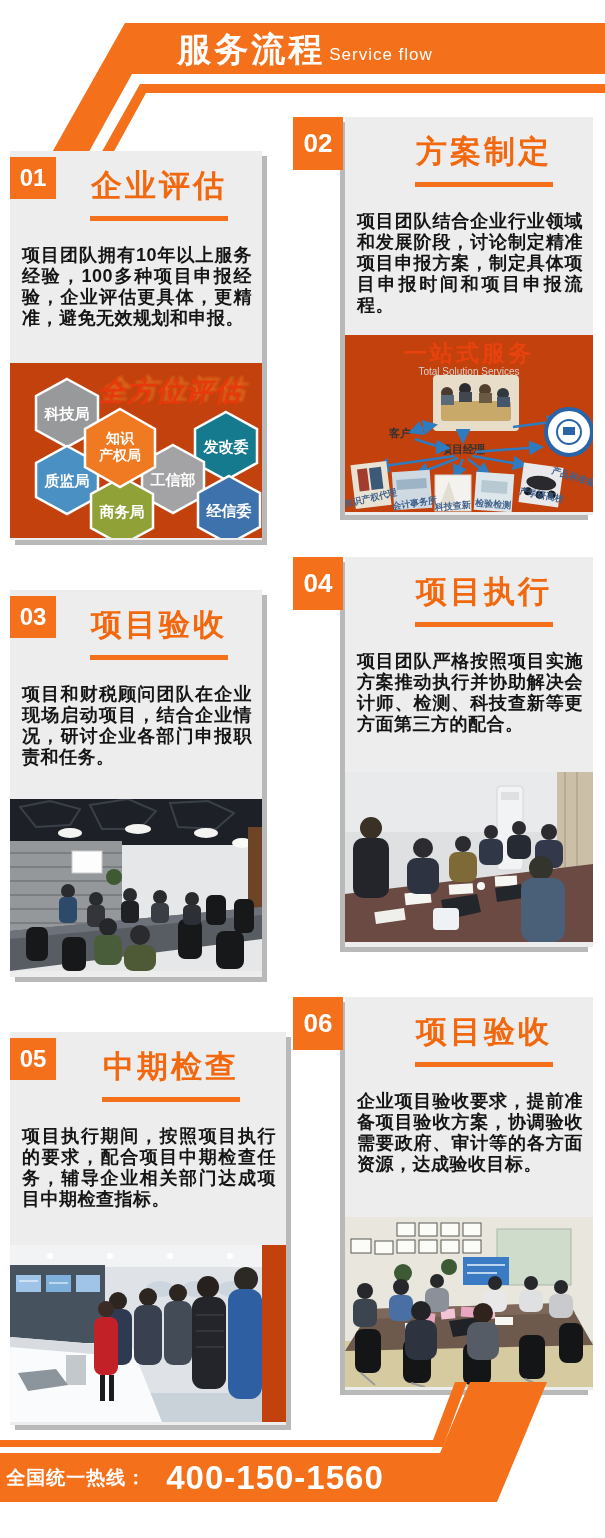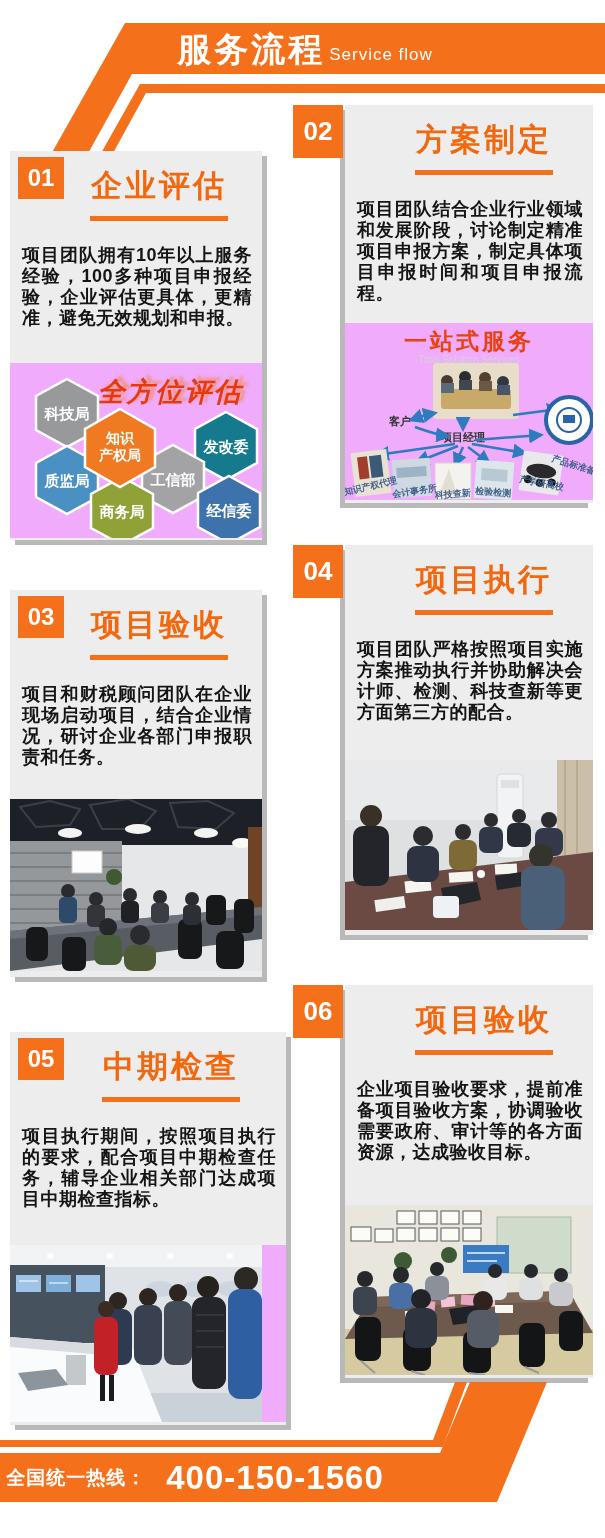--- a/index.html
+++ b/index.html
@@ -20,40 +20,40 @@
     position:absolute;top:1454px;left:0;width:390px;height:48px;
     display:flex;align-items:center;justify-content:center;gap:20px;color:#fff;
   }
   .footer-text .lbl{font-size:19px;font-weight:bold;letter-spacing:1px;}
   .footer-text .num{font-size:33px;font-weight:bold;letter-spacing:1px;}
   
   .card{
     position:absolute;background:#ededed;
   }
   .card.left-col{box-shadow:5px 5px 0 0 #b9b9b9;}
-  .card.right-col{box-shadow:-5px 5px 0 0 #b9b9b9;}
+  .card.right-col{box-shadow:-5px 5px 0 0 #b9b9b9;margin-top:12px;}
   .badge{
     position:absolute;background:#f5701b;color:#fff;
     display:flex;align-items:center;justify-content:center;
     font-weight:bold;
   }
-  .badge.inset{left:8px;top:6px;width:46px;height:42px;font-size:24px;}
+  .badge.inset{left:0;top:6px;width:46px;height:42px;font-size:24px;}
   .badge.outset{left:-52px;top:0;width:50px;height:53px;font-size:26px;}
   .card-title{
     margin:14px 0 0 46px;text-align:center;
     color:#f2680f;font-size:31px;font-weight:bold;letter-spacing:3px;
   }
   .card .underline-wrap{margin-left:46px;text-align:center;}
   .card .underline-wrap .bar{display:inline-block;width:138px;height:5px;background:#f5701b;margin-top:8px;}
   .card-body{
     margin:20px 10px 0 12px;color:#151515;
     font-size:18px;font-weight:bold;line-height:21px;letter-spacing:0.5px;
     text-align:justify;
   }
-  .card-img{position:absolute;left:0;right:0;background:#f0abfc;overflow:hidden;}
+  .card-img{position:absolute;left:0;right:0;background:#c2410c;overflow:hidden;}
   .card-img svg{display:block;}
 </style>
 </head>
 <body>
 
 <div class="canvas">
 
   <svg class="ribbon-svg" style="top:0;" width="605" height="220" viewBox="0 0 605 220">
     <path d="M605,23 L125,23 L28,195 L65,195 L132,74 L605,74 Z" fill="#f5701b"></path>
     <path d="M605,84 L140,84 L100,155 L112,155 L146,93 L605,93 Z" fill="#f5701b"></path>

